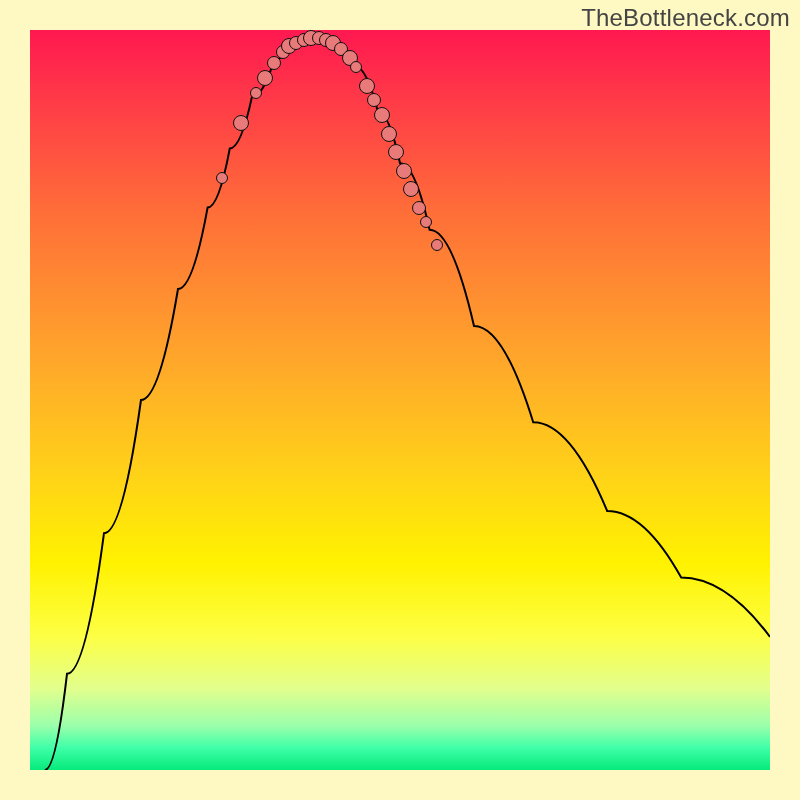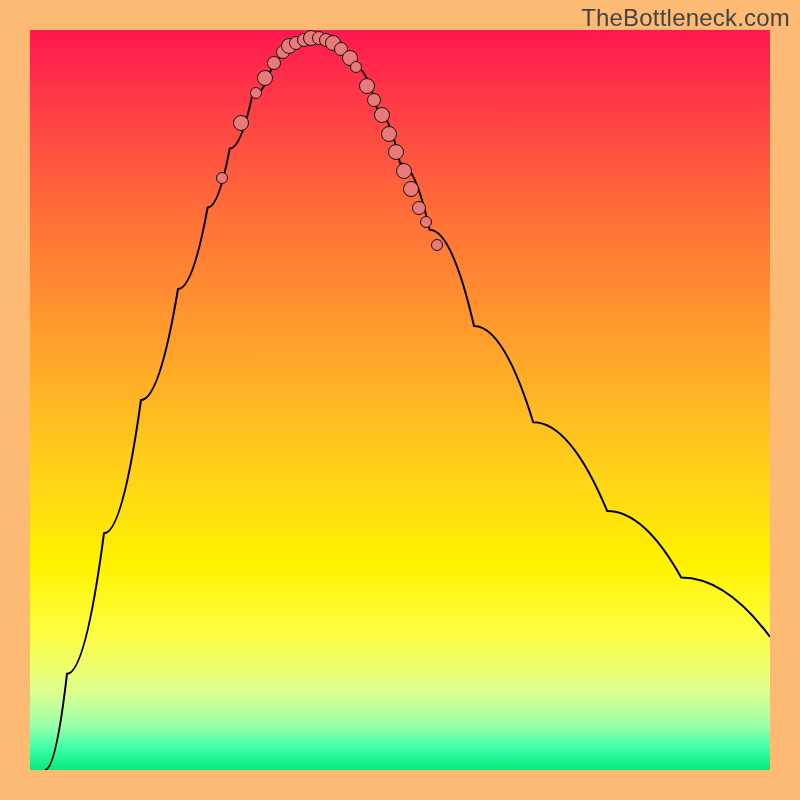--- a/index.html
+++ b/index.html
@@ -8,21 +8,21 @@
     width: 800px;
     height: 800px;
     overflow: hidden;
     background: #000;
     font-family: Arial, Helvetica, sans-serif;
   }
   .frame {
     position: relative;
     width: 800px;
     height: 800px;
-    background: #fdba74;
+    background: #fef9c3;
   }
   .watermark {
     position: absolute;
     top: 4px;
     right: 10px;
     color: #444;
     font-size: 24px;
     font-weight: 500;
     letter-spacing: 0.2px;
     z-index: 30;

